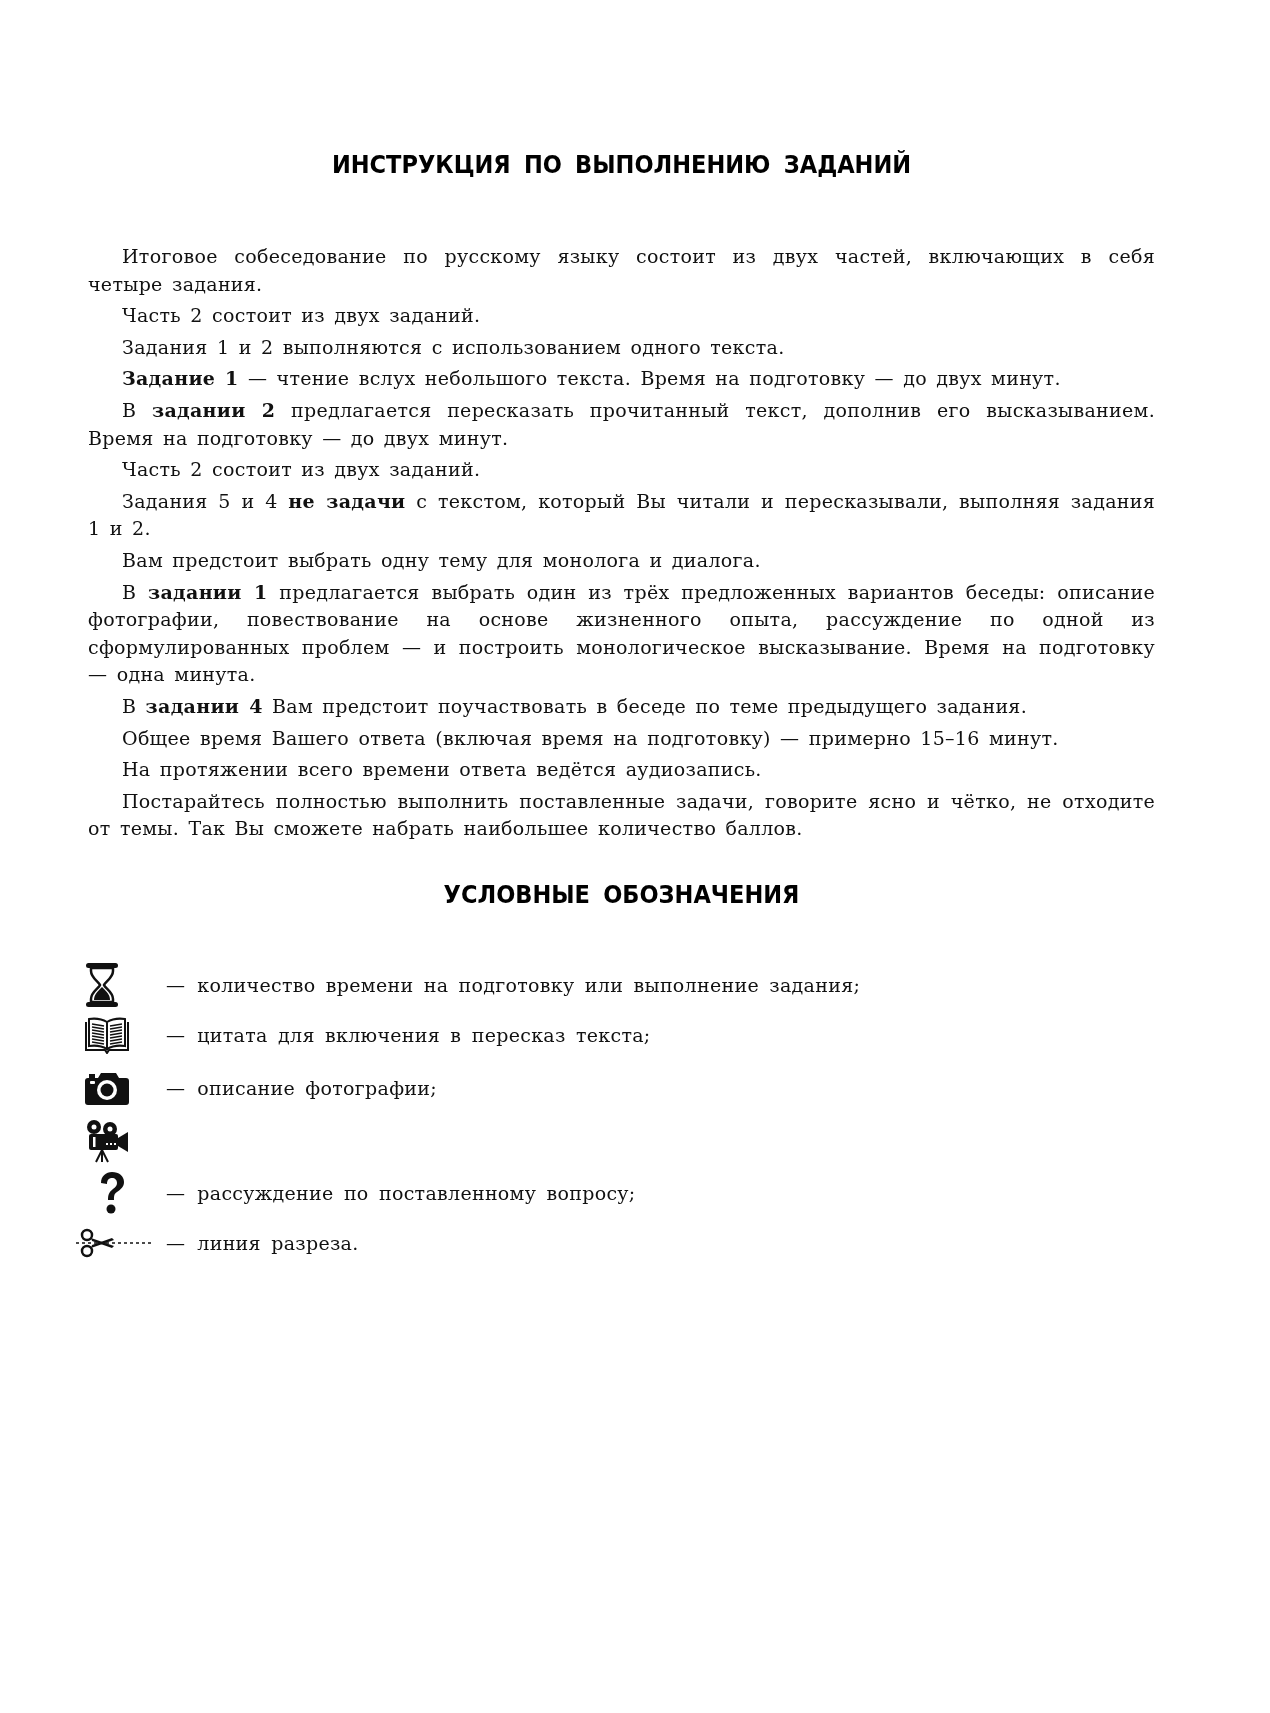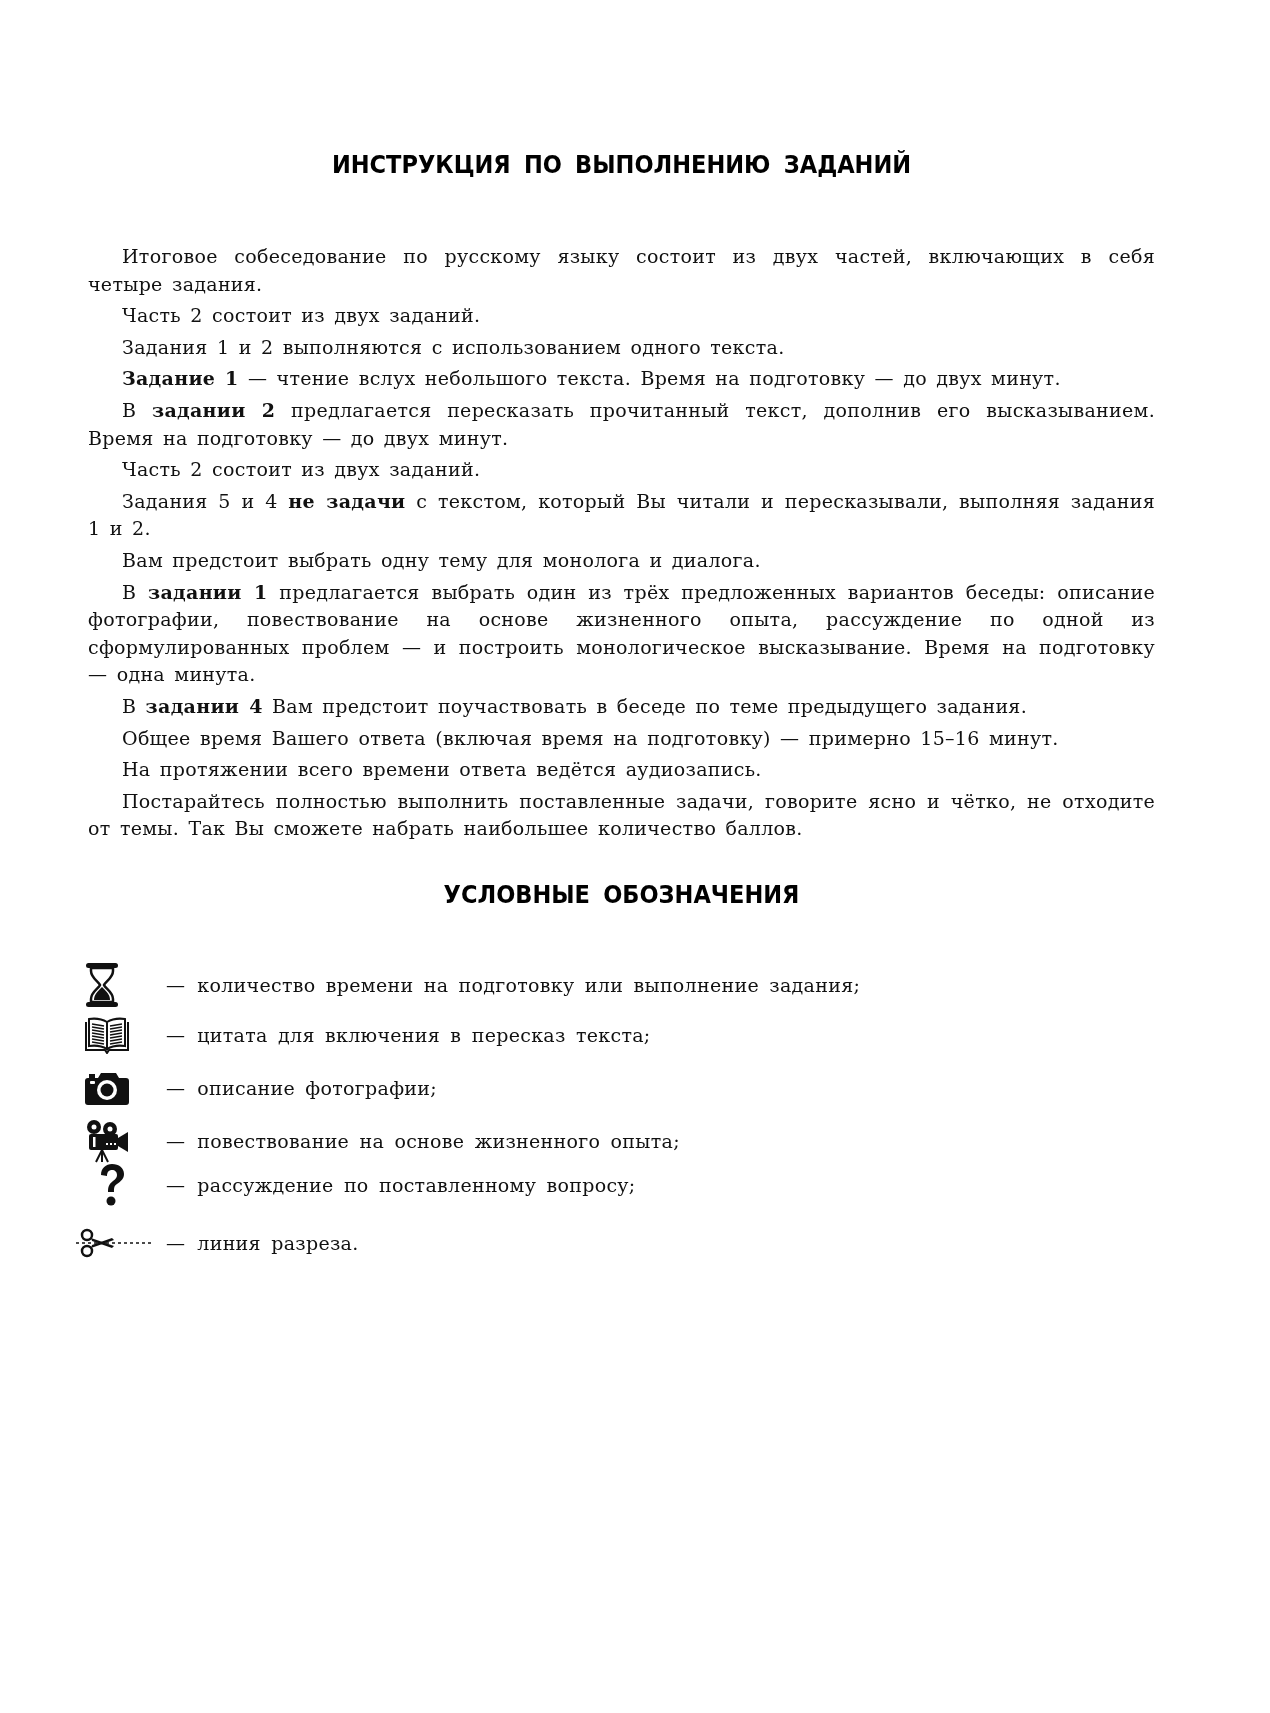--- a/index.html
+++ b/index.html
@@ -196,24 +196,23 @@
           <rect x="22" y="24" width="2" height="2" fill="#fff"></rect>
           <rect x="26" y="24" width="2" height="2" fill="#fff"></rect>
           <rect x="30" y="24" width="2" height="2" fill="#fff"></rect>
           <g stroke="#111" stroke-width="2">
             <line x1="18" y1="31" x2="12" y2="43"></line>
             <line x1="18" y1="31" x2="18" y2="43"></line>
             <line x1="18" y1="31" x2="24" y2="43"></line>
           </g>
         </svg>
       </span>
-      <span class="legend-text"><span class="dash">—</span><span>повествование на основе жизненного опыта;</span></span>
-    </div>
-
-    <div class="legend-item" style="top:200px;">
+    </div>
+
+    <div class="legend-item" style="top:208px;">
       <span class="legend-icon" style="padding-left:14px; box-sizing:border-box;">
         <svg width="28" height="44" viewBox="0 0 28 44">
           <path d="M3 12 C3 5 8 1 14 1 C21 1 26 5 26 11 C26 16 23 18 19 21 C16 23 16 25 16 29 L10 29 C10 24 11 21 15 18 C18 16 19 14 19 12 C19 9 17 7 14 7 C11 7 9 9 9 13 Z" fill="#111"></path>
           <circle cx="13" cy="38" r="4.5" fill="#111"></circle>
         </svg>
       </span>
       <span class="legend-text"><span class="dash">—</span><span>рассуждение по поставленному вопросу;</span></span>
     </div>
 
     <div class="legend-item" style="top:258px;">

